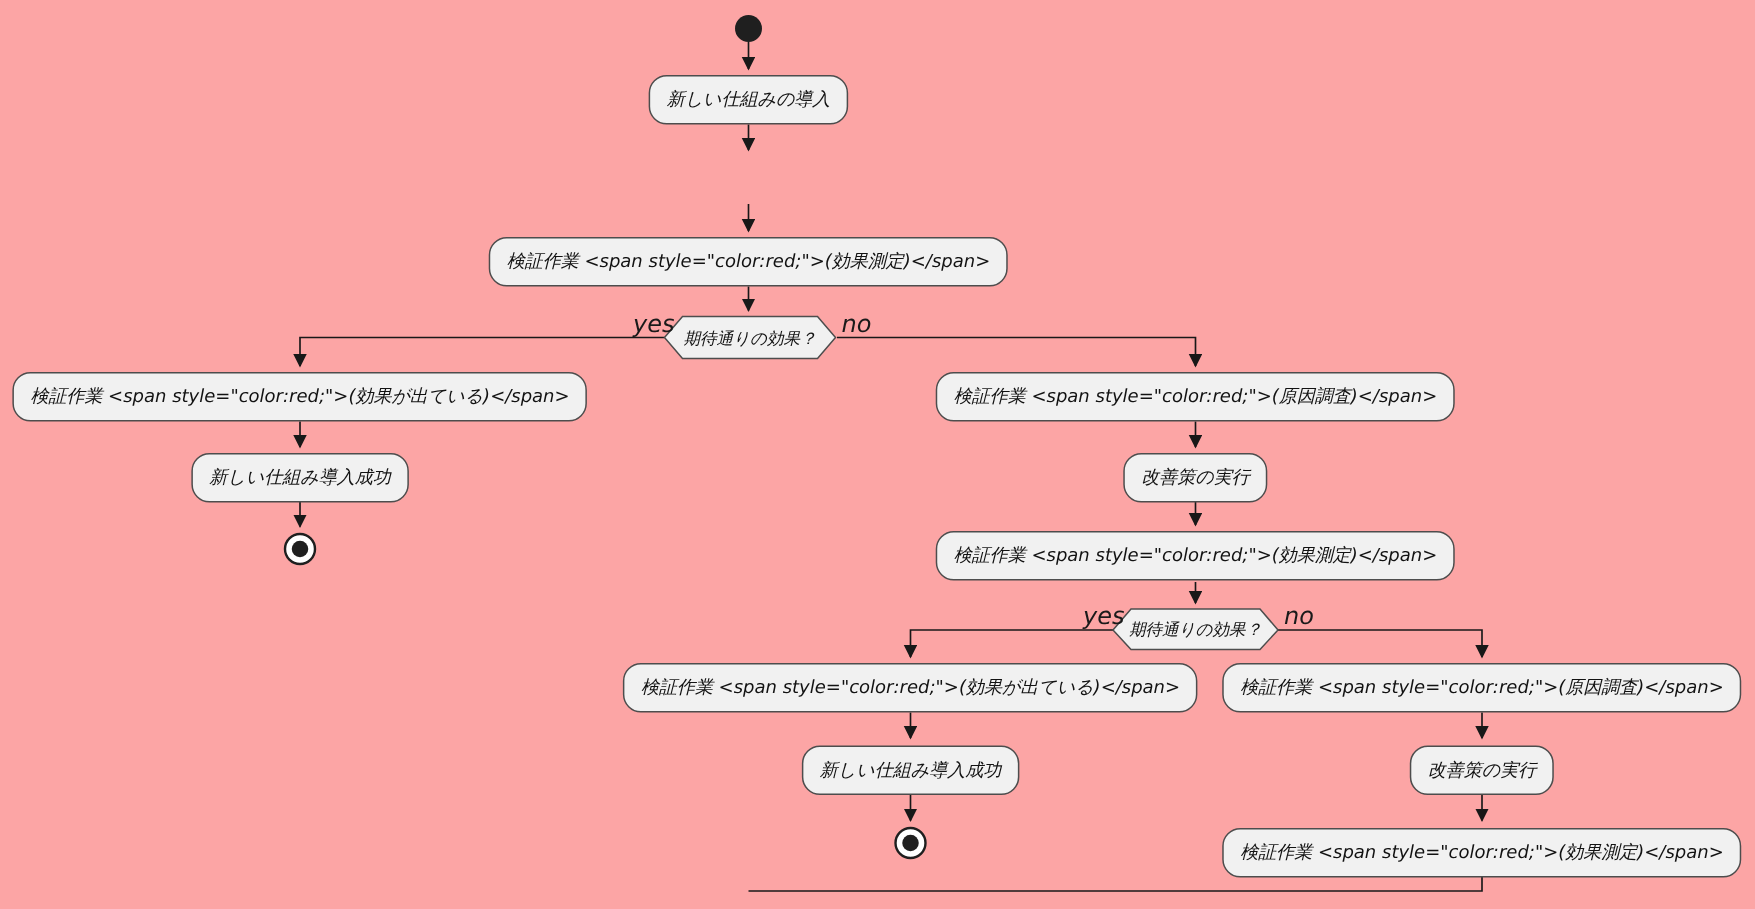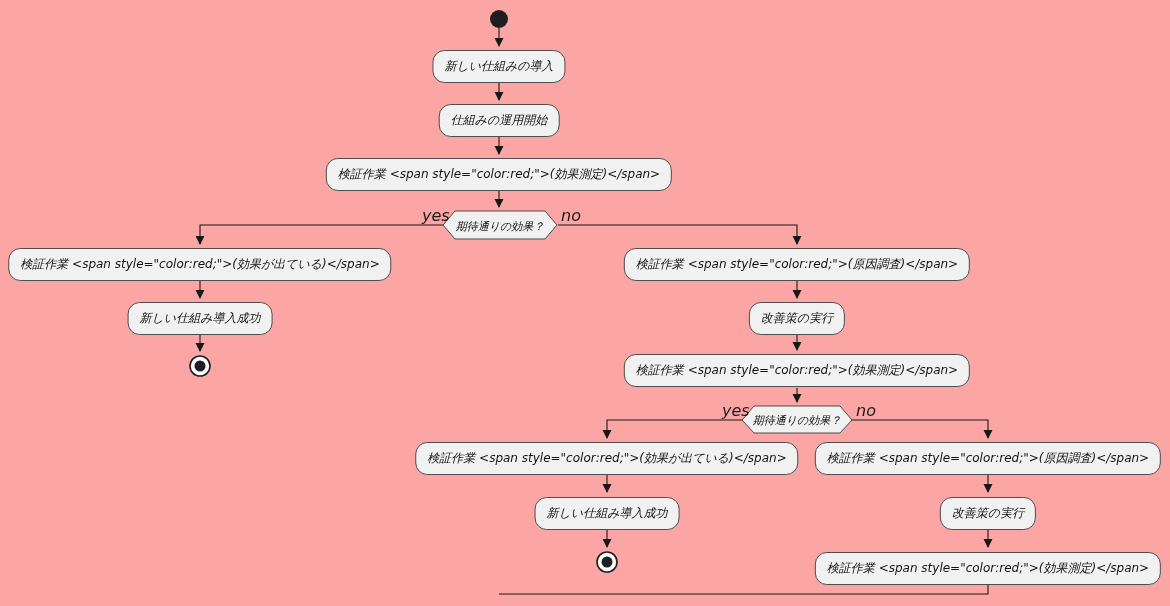--- a/index.html
+++ b/index.html
@@ -83,21 +83,20 @@
       <circle cx="200" cy="366" r="10" fill="#ffffff" stroke="#1f1f1f" stroke-width="1.6"></circle>
       <circle cx="200" cy="366" r="5.5" fill="#1f1f1f"></circle>
     </g>
     <g>
       <circle cx="607" cy="562" r="10" fill="#ffffff" stroke="#1f1f1f" stroke-width="1.6"></circle>
       <circle cx="607" cy="562" r="5.5" fill="#1f1f1f"></circle>
     </g>
   </svg>
 
   <div class="activity" style="left:499px;top:50px;">新しい仕組みの導入</div>
-  <div class="activity" style="left:499px;top:104px;">仕組みの運用開始</div>
   <div class="activity" style="left:499px;top:158px;">検証作業 &lt;span style="color:red;"&gt;(効果測定)&lt;/span&gt;</div>
 
   <div class="activity" style="left:200px;top:248px;">検証作業 &lt;span style="color:red;"&gt;(効果が出ている)&lt;/span&gt;</div>
   <div class="activity" style="left:200px;top:302px;">新しい仕組み導入成功</div>
 
   <div class="activity" style="left:797px;top:248px;">検証作業 &lt;span style="color:red;"&gt;(原因調査)&lt;/span&gt;</div>
   <div class="activity" style="left:797px;top:302px;">改善策の実行</div>
   <div class="activity" style="left:797px;top:354px;">検証作業 &lt;span style="color:red;"&gt;(効果測定)&lt;/span&gt;</div>
 
   <div class="activity" style="left:607px;top:442px;">検証作業 &lt;span style="color:red;"&gt;(効果が出ている)&lt;/span&gt;</div>

